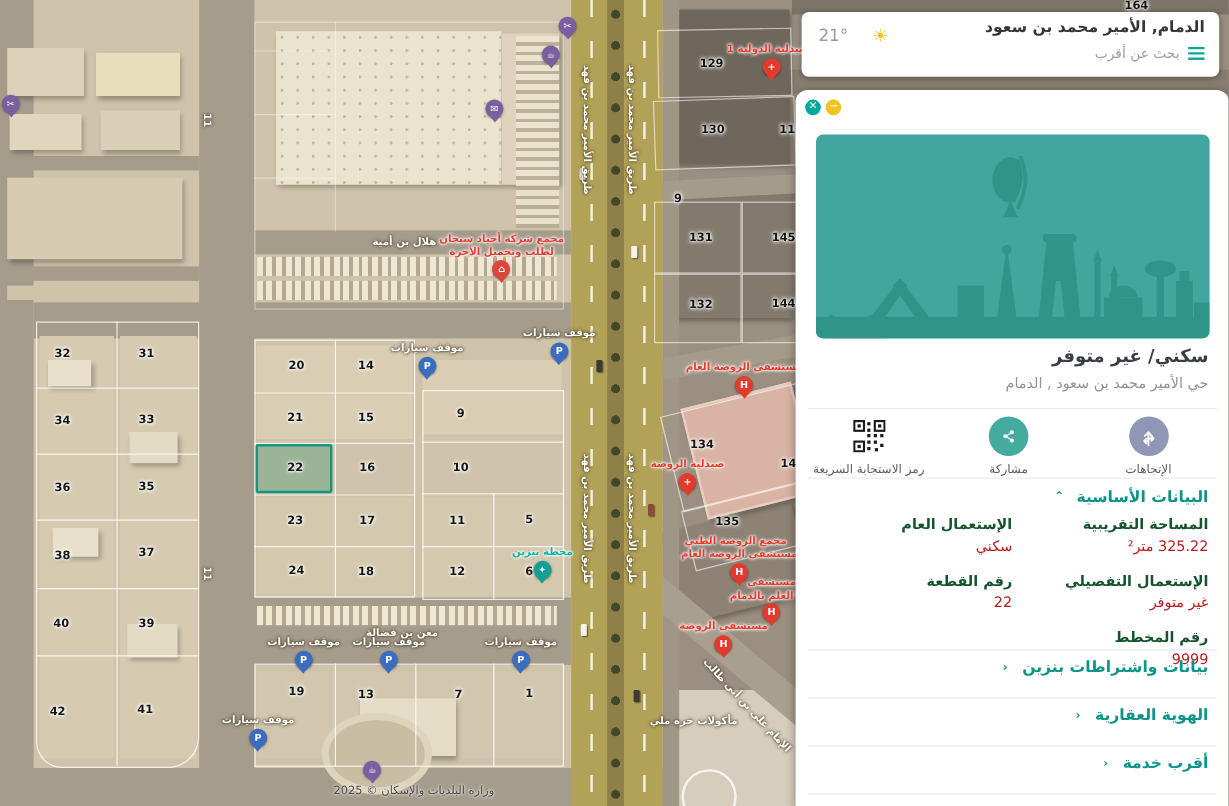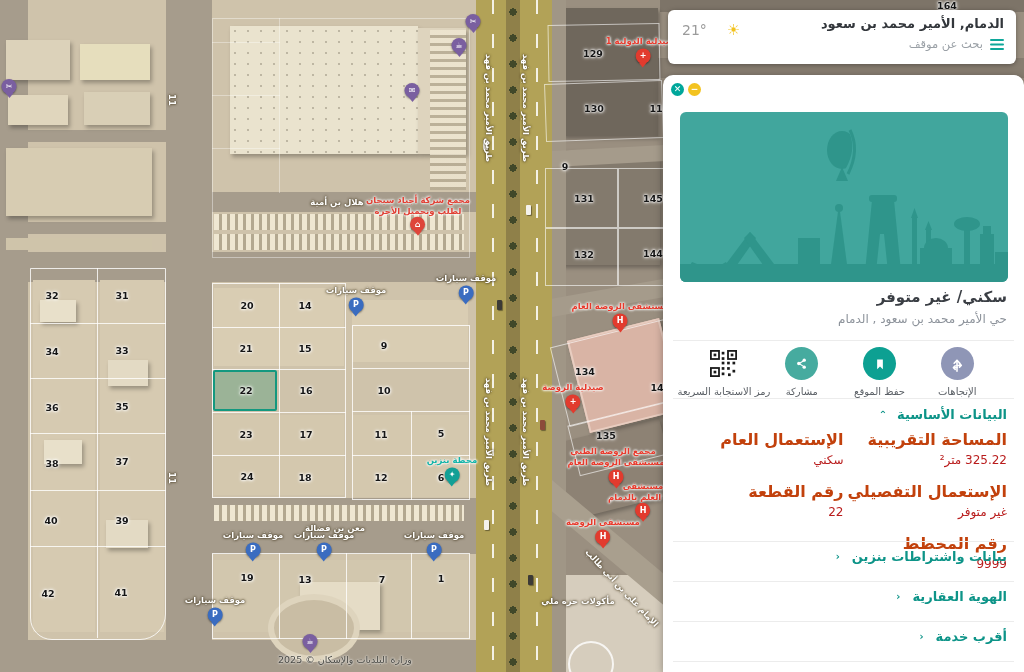--- a/index.html
+++ b/index.html
@@ -56,21 +56,21 @@
   #actions{position:absolute;left:0;right:0;top:272px;height:62px;display:flex;flex-direction:row;
     justify-content:space-between;padding:0 28px 0 22px;}
   .action{display:flex;flex-direction:column;align-items:center;gap:6px;width:78px;cursor:pointer;}
   .action-circle{width:33px;height:33px;border-radius:50%;display:flex;align-items:center;justify-content:center;}
   .action-label{font-size:10px;color:#5b6066;white-space:nowrap;}
   #basic-header{position:absolute;right:17px;top:332px;display:flex;align-items:center;gap:10px;}
   #basic-header .hdr{font-size:13px;font-weight:bold;color:#0d9488;}
   .chev{font-size:10px;color:#0d9488;font-weight:bold;}
   #fields{position:absolute;right:0;left:0;top:355px;display:grid;grid-template-columns:1fr 1fr;
     row-gap:15px;padding:0 17px;direction:rtl;}
-  .field .flabel{font-size:16px;font-weight:bold;color:#c2410c;margin-bottom:4px;}
+  .field .flabel{font-size:12px;font-weight:bold;color:#14532d;margin-bottom:4px;}
   .field .fvalue{font-size:12px;color:#b91c1c;}
   .sec-row{position:absolute;right:17px;display:flex;align-items:center;gap:12px;cursor:pointer;}
   .sec-row .sec-title{font-size:13px;font-weight:bold;color:#0d9488;}
 </style>
 </head>
 <body>
 
 <div id="stage">
 
   <div id="map" style="position:absolute;inset:0;">
@@ -378,21 +378,21 @@
   <div id="search-card">
     <div id="search-title">الدمام, الأمير محمد بن سعود</div>
     <div id="search-row2">
       <span style="display:inline-flex;">
         <svg width="14" height="11" viewBox="0 0 14 11">
             <rect x="0" y="0" width="14" height="2" rx="1" fill="#0ea79a"></rect>
             <rect x="0" y="4.5" width="14" height="2" rx="1" fill="#0ea79a"></rect>
             <rect x="0" y="9" width="14" height="2" rx="1" fill="#0ea79a"></rect>
           </svg>
       </span>
-      <span id="search-placeholder">بحث عن موقف</span>
+      <span id="search-placeholder">بحث عن أقرب</span>
     </div>
     <div id="weather">
       <span id="temp">21°</span>
       <span id="sun">☀</span>
     </div>
   </div>
 
   <div id="panel">
     <button class="pbtn" id="btn-close">✕</button>
     <button class="pbtn" id="btn-min">−</button>
@@ -438,28 +438,20 @@
           <svg width="20" height="20" viewBox="0 0 28 28" fill="none" stroke="#fff" stroke-width="2.2" stroke-linecap="round" stroke-linejoin="round">
             <path d="M14 24 V9"></path>
               <path d="M14 9 l-4 4 M14 9 l4 4"></path>
               <path d="M14 16 h6 M20 16 l-2.5 -2.5 M20 16 l-2.5 2.5"></path>
               <path d="M14 19 h-5 M9 19 l2.5 -2.5 M9 19 l2.5 2.5"></path>
           </svg>
         </span>
         <span class="action-label">الإتجاهات</span>
       </div>
       <div class="action">
-        <span class="action-circle" style="background:#0da092;">
-          <svg width="16" height="16" viewBox="0 0 28 28">
-              <path d="M9 6 h10 v17 l-5 -4.5 -5 4.5 z" fill="#fff"></path>
-            </svg>
-        </span>
-        <span class="action-label">حفظ الموقع</span>
-      </div>
-      <div class="action">
         <span class="action-circle" style="background:#46ab9f;">
           <svg width="17" height="17" viewBox="0 0 28 28">
             <g stroke="#fff" stroke-width="1.7">
                 <line x1="18.5" y1="9" x2="10" y2="14"></line>
                 <line x1="10" y1="14" x2="18.5" y2="19.5"></line>
               </g>
             <circle cx="18.5" cy="8.5" r="2.8" fill="#fff"></circle>
               <circle cx="9.5" cy="14" r="2.8" fill="#fff"></circle>
               <circle cx="18.5" cy="20" r="2.8" fill="#fff"></circle>
           </svg>

